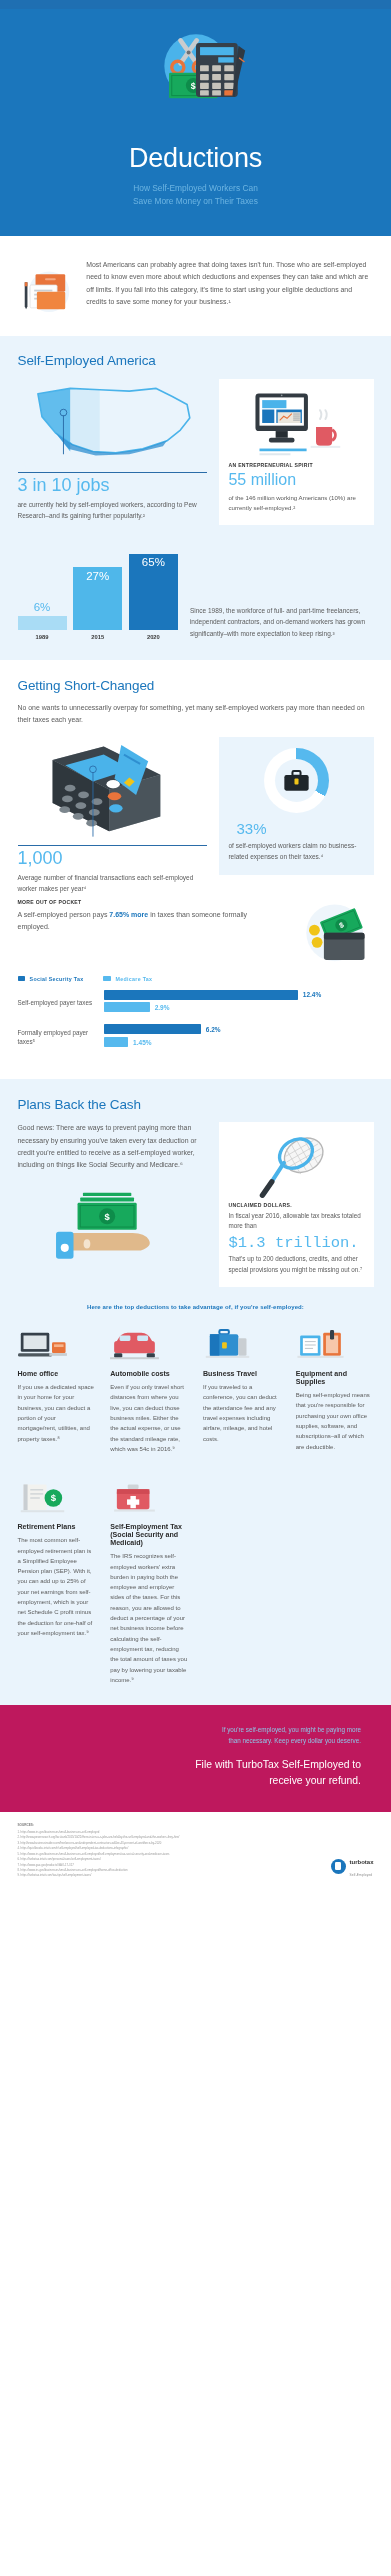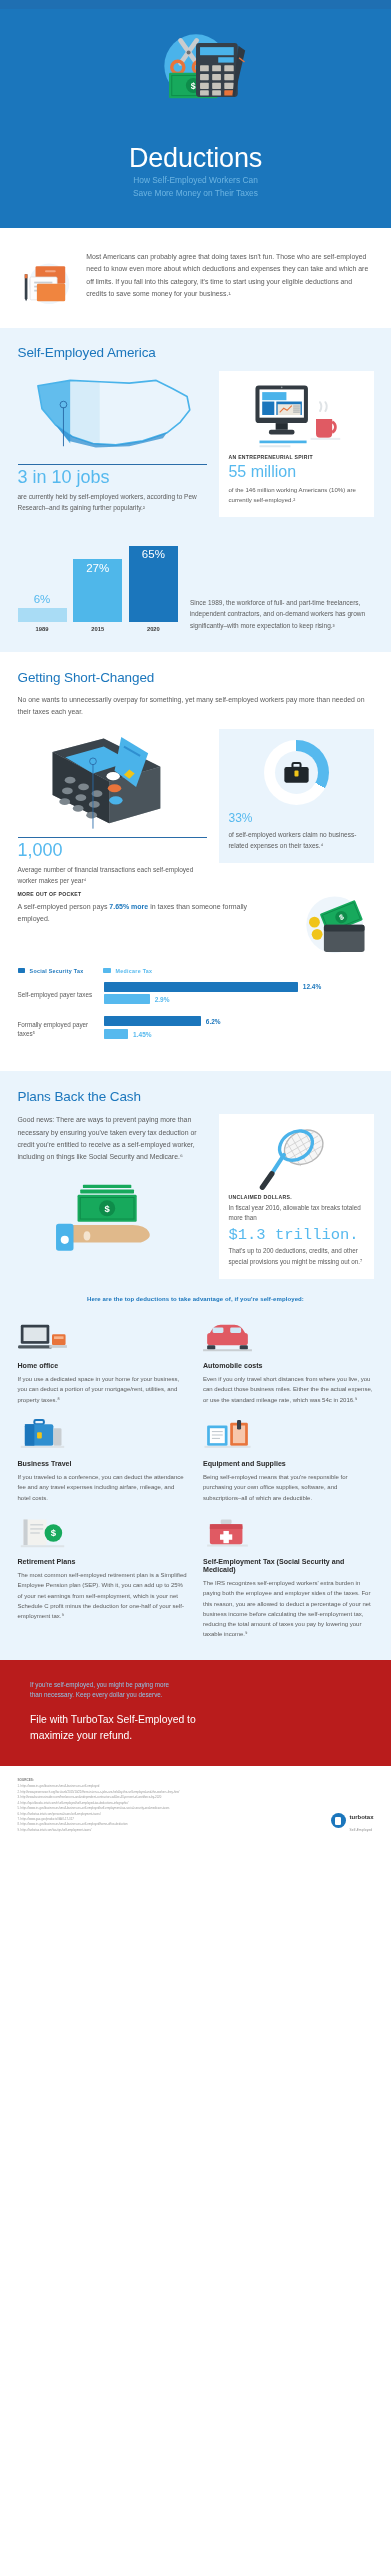--- a/index.html
+++ b/index.html
@@ -12,21 +12,21 @@
 
   
   .topbar { height:9.4px; background:#1f6fb2; }
   .hero { background:#1b76bc; padding:19px 0 28px; text-align:center; }
   .hero-art { height:80px; display:flex; align-items:center; justify-content:center; }
   .hero h1 {
     font-size:27px; font-weight:300; color:#fff; line-height:1.14;
     letter-spacing:-0.2px; margin-top:4px;
   }
   .hero .sub {
-    font-size:8.4px; font-weight:300; line-height:1.55;
+    margin-top:8px; font-size:8.4px; font-weight:300; line-height:1.55;
     color:#6cb4e2;
   }
 
   
   .intro { background:#fff; padding:23px 17.5px 20px; display:flex; gap:10.8px; align-items:flex-start; }
   .intro-art { flex:0 0 58px; padding-top:2.7px; }
   .intro-copy { font-size:6.9px; line-height:1.78; color:#5b5b5b; }
 
   
   .sect { padding:17.5px 17.5px 20px; }
@@ -77,21 +77,21 @@
     width:65px; height:65px; border-radius:50%; margin:0 auto 6.7px;
     background:conic-gradient(#56b9ee 0 33%, #ffffff 33% 100%);
     display:flex; align-items:center; justify-content:center; position:relative;
   }
   .donut::after {
     content:""; position:absolute; width:43px; height:43px; border-radius:50%;
     background:#eaf4fc;
   }
   .donut .ico { position:relative; z-index:2; }
   .donut-card { background:#eaf4fc; padding:10.8px 9.4px 12px; text-align:left; }
-  .donut-card .bignum { font-size:12px; }
+  .donut-card .bignum { font-size:15px;margin-left:8px; }
 
   
   .pocket { display:flex; gap:9.4px; align-items:flex-start; margin-top:4px; }
   .pocket-copy { flex:1; }
   .pocket-copy .line { font-size:7px; line-height:1.75; color:#5b5b5b; margin-top:4px; }
   .hl { color:#1b76bc; font-weight:700; }
 
   .legend { display:flex; gap:20px; margin:12px 0 8px; }
   .legend-item { display:flex; align-items:center; gap:4.7px; }
   .legend-swatch { width:7.4px; height:5.4px; border-radius:0.7px; }
@@ -109,27 +109,27 @@
   .tval.md { color:#56b9ee; }
 
   
   .tb-note { font-size:6.3px; line-height:1.72; color:#5b5b5b; }
   .tb-big { font-size:15.5px; font-weight:300; color:#56b9ee; line-height:1.2; margin:2px 0 1.3px;font-family:Liberation Mono, monospace; }
 
   .deduct-intro {
     text-align:center; font-size:6px; font-weight:700; color:#1b76bc;
     margin:17.5px 0 12px; letter-spacing:0.1px;
   }
-  .grid { display:grid; grid-template-columns:1fr 1fr; gap:7px 15px; }
+  .grid { display:grid; grid-template-columns:1fr 1fr 1fr 1fr; gap:21px 15px; }
   .ditem .dart { height:42px; display:flex; align-items:flex-end; margin-bottom:6px; }
   .ditem h3 { font-size:7.1px; font-weight:700; color:#2b2b2b; margin-bottom:4px; }
   .ditem p { font-size:6px; line-height:1.72; color:#5b5b5b; }
 
   
-  .cta { background:#b91c1c; color:#fff; text-align:left; padding:20px 30px 23px; }
+  .cta { background:#be185d; color:#fff; text-align:right; padding:20px 30px 23px; }
   .cta .small { font-size:6.3px; line-height:1.7; color:#8fc6e8; }
   .cta .big { font-size:10.4px; font-weight:400; line-height:1.5; margin-top:10.8px; color:#fff; }
 
   
   .footer { background:#fff; padding:10.8px 17.5px 15px; display:flex; justify-content:space-between; align-items:flex-end; gap:12px; }
   .sources { font-size:2.8px; line-height:1.95; color:#9a9a9a; max-width:270px; }
   .sources .hd { font-size:3.1px; font-weight:700; color:#7a7a7a; margin-bottom:1.3px; }
   .logo { display:flex; align-items:center; gap:4px; flex:0 0 auto; }
   .logo-mark { width:15px; height:15px; border-radius:50%; background:#1b76bc; position:relative; }
   .logo-mark::after { content:""; position:absolute; left:4px; top:3.4px; width:6.7px; height:8px; border-radius:1.3px; background:#fff; }
@@ -579,21 +579,21 @@
     </div>
   </div>
 
   <div class="cta">
     <div class="small">
       <span>If you're self-employed, you might be paying more</span><br>
       <span>than necessary. Keep every dollar you deserve.</span>
     </div>
     <div class="big">
       <span>File with TurboTax Self-Employed to</span><br>
-      <span>maximize your refund.</span>
+      <span>receive your refund.</span>
     </div>
   </div>
 
   <div class="footer">
     <div class="sources">
       <div class="hd">SOURCES:</div>
       <div>1. https://www.irs.gov/businesses/small-businesses-self-employed</div>
       <div>2. http://www.pewresearch.org/fact-tank/2015/10/22/three-in-ten-u-s-jobs-are-held-by-the-self-employed-and-the-workers-they-hire/</div>
       <div>3. http://www.businessinsider.com/freelancers-and-independent-contractors-will-be-43-percent-of-workforce-by-2020</div>
       <div>4. https://quickbooks.intuit.com/r/self-employed/self-employed-tax-deductions-infographic/</div>

